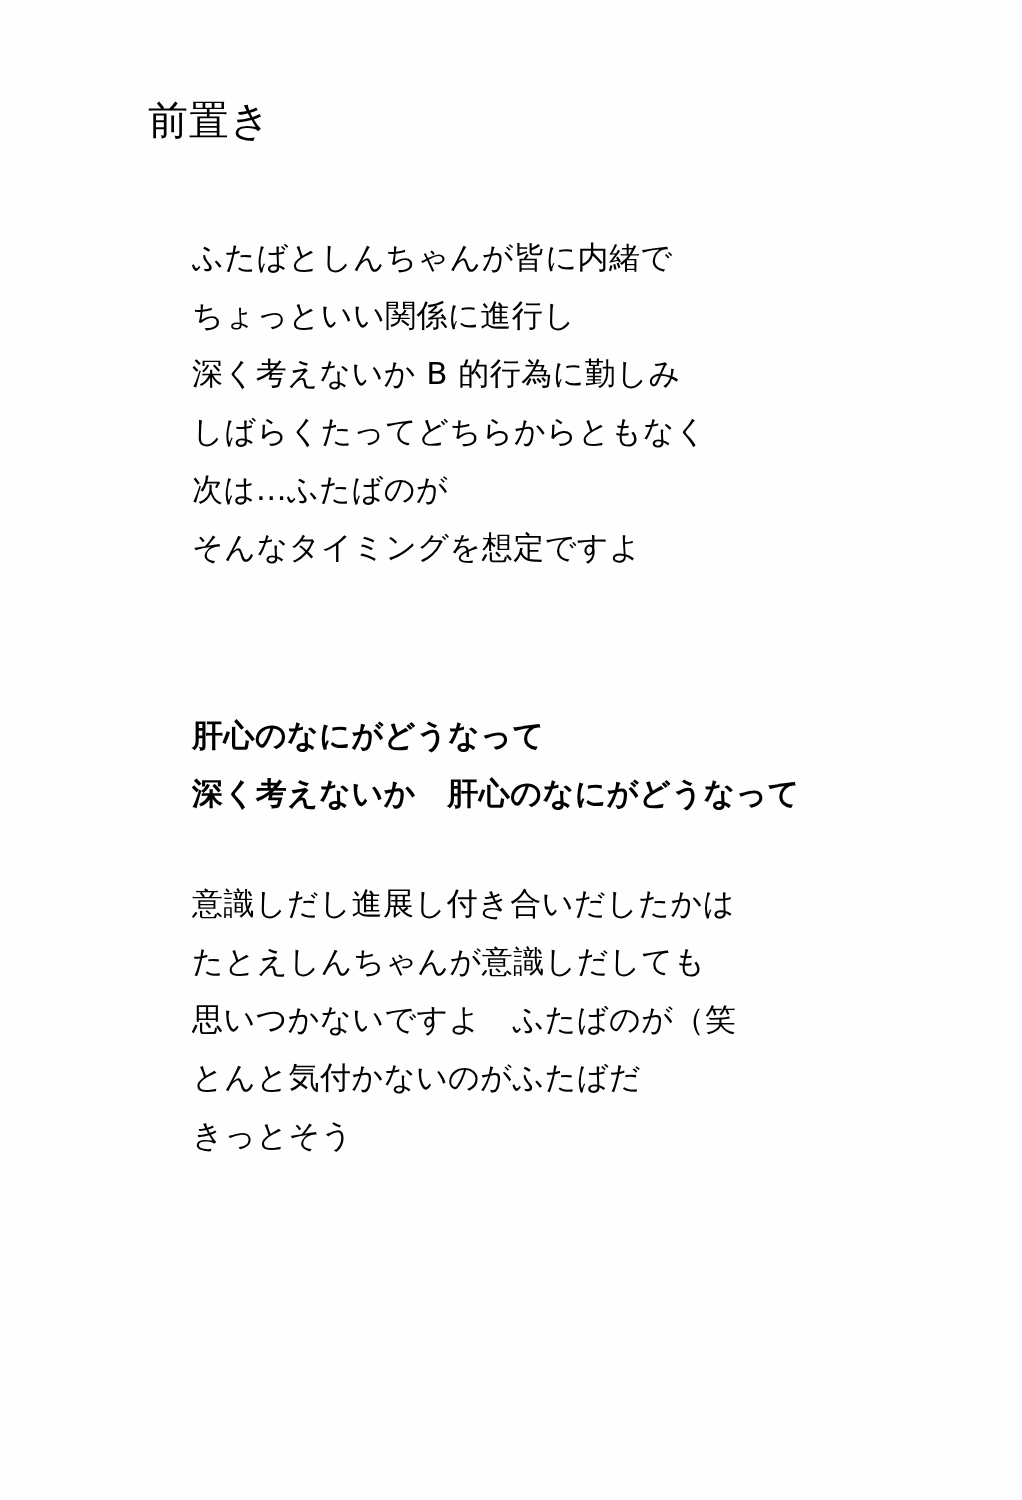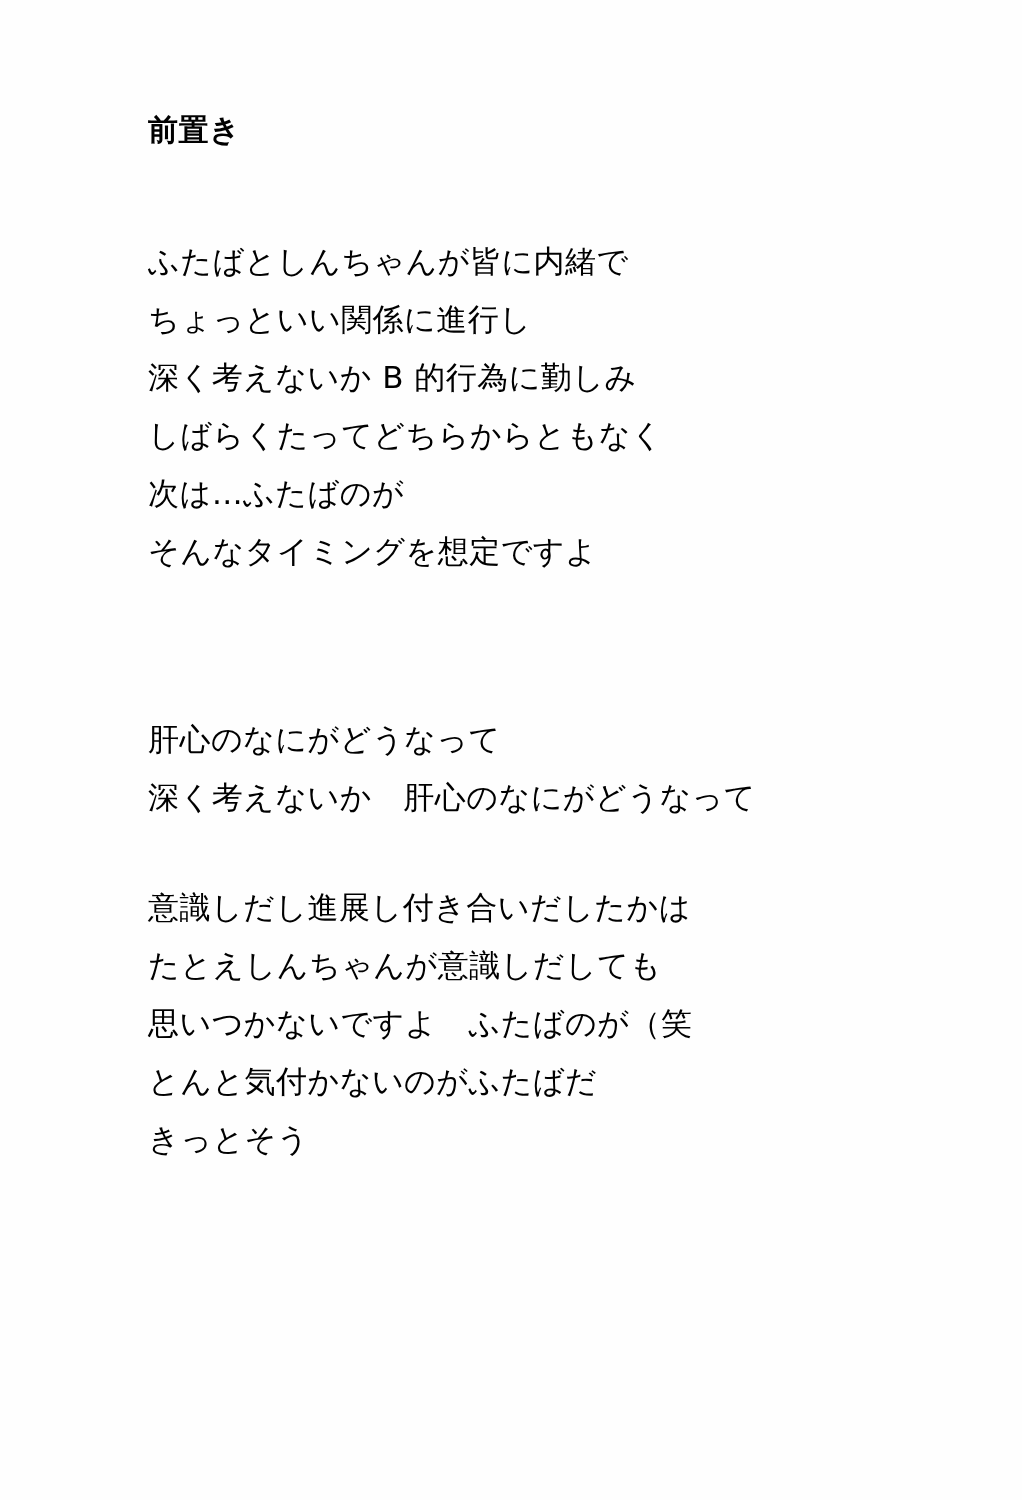--- a/index.html
+++ b/index.html
@@ -23,31 +23,32 @@
     height: 1500px;
     background: #fefefe;
   }
   .content {
     position: absolute;
     left: 148px;
     top: 96px;
     width: 800px;
   }
   .heading {
-    font-size: 30px;
+    font-size: 40px;
     line-height: 1.2;
     letter-spacing: 0.02em;
-    margin: 16px 0 0 0;
-    font-weight: 700;
+    margin: 0 0 0 0;
+    font-weight: 400;
   }
   .block {
     margin-top: 0;
+    margin-left: 44px;
   }
   .block-gap-1 { margin-top: 84px; }
-  .block-gap-2 { margin-top: 130px; }
+  .block-gap-2 { margin-top: 130px; font-weight: bold; }
   .block-gap-3 { margin-top: 52px; }
   .line {
     font-size: 31px;
     line-height: 58px;
     letter-spacing: 0.015em;
     white-space: pre;
   }
 </style>
 </head>
 <body>

